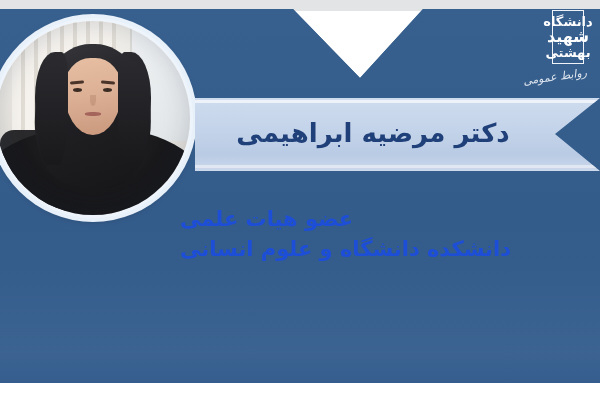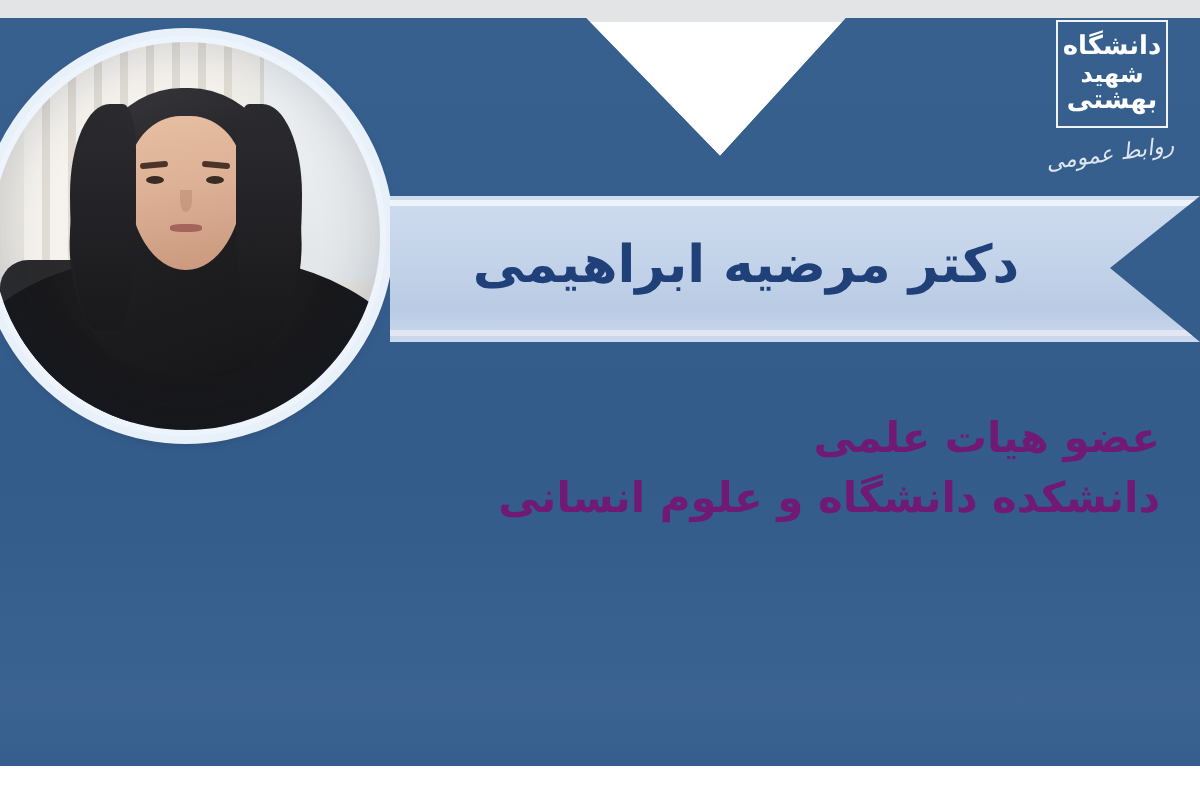--- a/index.html
+++ b/index.html
@@ -246,22 +246,22 @@
     white-space: nowrap;
     direction: rtl;
   }
 
   
   .subtitle {
     position: absolute;
     left: 180px;
     top: 205px;
     width: 400px;
-    text-align: right;
-    color: #701a75;
+    text-align: left;
+    color: #1d4ed8;
     direction: rtl;
     line-height: 1.42;
   }
   .subtitle .line1 {
     font-size: 21px;
     font-weight: bold;
     white-space: nowrap;
   }
   .subtitle .line2 {
     font-size: 21px;
@@ -274,39 +274,39 @@
     position: absolute;
     right: 12px;
     top: 6px;
     width: 104px;
     height: 92px;
     direction: rtl;
   }
   .logo-box {
     position: absolute;
     right: 4px; top: 4px;
-    width: 56px; height: 54px;
+    width: 32px; height: 54px;
     border: 1.6px solid #f0f3f7;
     box-sizing: border-box;
     display: flex;
     flex-direction: column;
     align-items: center;
     justify-content: center;
     gap: 1px;
     padding: 12px 3px;
   }
   .logo-box span {
     color: #ffffff;
     font-size: 12px;
     font-weight: bold;
     line-height: 1;
     white-space: nowrap;
   }
   .logo-box .l1 { font-size: 13px; letter-spacing: -0.5px; }
-  .logo-box .l2 { font-size: 12px; }
+  .logo-box .l2 { font-size: 16px; }
   .logo-box .l3 { font-size: 13px; }
   .logo-calli {
     position: absolute;
     right: 2px; top: 60px;
     width: 100px;
     text-align: right;
     color: #eef2f7;
     font-size: 11px;
     font-style: italic;
     white-space: nowrap;

